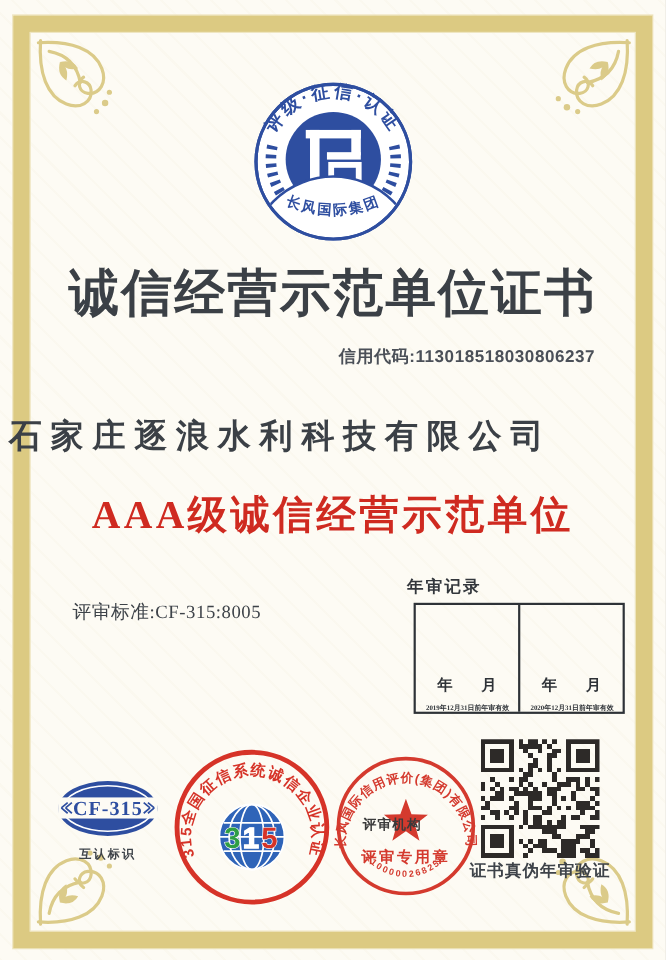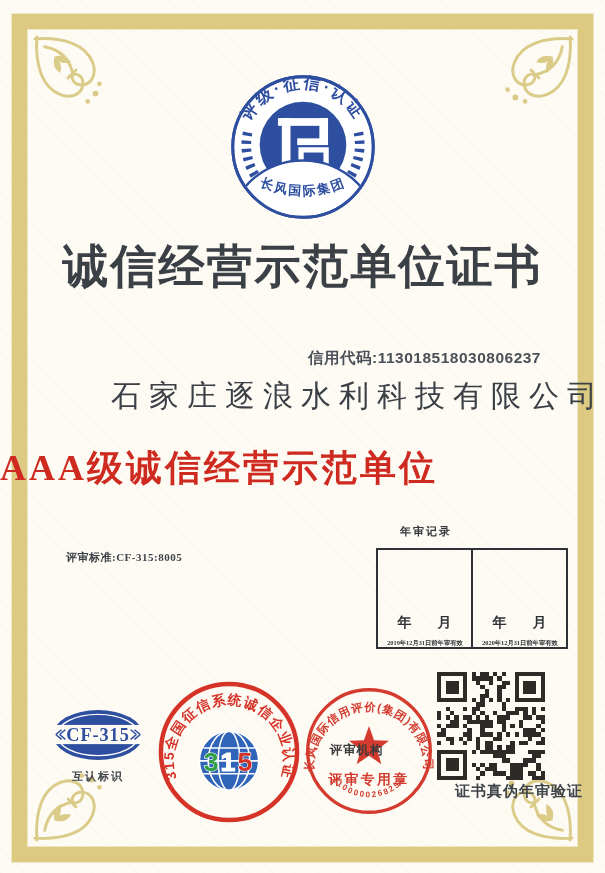--- a/index.html
+++ b/index.html
@@ -24,39 +24,39 @@
   .fl-bl{bottom:29px;left:31px;transform:rotate(270deg);}
 
   .emblem{position:absolute;top:70px;left:50%;transform:translateX(-50%);width:154px;height:154px;}
 
   .title{
     position:absolute;top:236px;left:0;width:100%;text-align:center;
     font-size:46px;font-weight:800;letter-spacing:2px;color:#3b4046;
   }
   .credit-code{
     position:absolute;top:314px;right:64px;
-    font-size:15.5px;font-weight:700;color:#4b5058;letter-spacing:.5px;margin-top:34px;
+    font-size:15.5px;font-weight:700;color:#4b5058;letter-spacing:.5px;
   }
   .company{
-    position:absolute;top:376px;left:0;width:100%;text-align:right;
-    font-size:30px;font-weight:400;letter-spacing:8px;text-indent:8px;color:#3b4046;
+    position:absolute;top:376px;left:0;width:100%;text-align:left;
+    font-size:30px;font-weight:700;letter-spacing:8px;text-indent:8px;color:#3b4046;
   }
   .award{
-    position:absolute;top:444px;left:0;width:100%;text-align:left;
+    position:absolute;top:444px;left:0;width:100%;text-align:center;
     font-family:"Liberation Serif",serif;
     font-size:36px;font-weight:700;letter-spacing:3px;color:#cf2a20;
   }
   .details{
     position:absolute;top:543px;left:66px;
     font-family:"Liberation Serif",serif;
-    font-size:11px;font-weight:700;color:#3e4349;line-height:28.5px;letter-spacing:.5px;
+    font-size:17px;font-weight:400;color:#3e4349;line-height:28.5px;letter-spacing:.5px;
   }
   .annual-label{
-    position:absolute;top:524px;left:400px;
-    font-family:Liberation Sans, sans-serif;font-size:11px;font-weight:700;letter-spacing:2px;color:#33373c;
+    position:absolute;top:524px;left:370px;
+    font-family:Liberation Sans, sans-serif;font-size:15px;font-weight:700;letter-spacing:2px;color:#33373c;
   }
   .annual-table{
     position:absolute;top:548px;left:376px;width:188px;height:97px;
     border:2px solid #2e3237;display:flex;background:transparent;
   }
   .annual-cell{position:relative;flex:1;}
   .annual-cell:first-child{border-right:2px solid #2e3237;}
   .ym{
     position:absolute;bottom:15px;left:0;width:100%;
     display:flex;justify-content:center;gap:26px;
@@ -70,21 +70,21 @@
   .cf315{position:absolute;top:706px;left:50px;width:96px;height:58px;}
   .mutual-caption{
     position:absolute;top:769px;left:50px;width:96px;text-align:center;
     font-family:"Liberation Serif",serif;font-size:11px;font-weight:700;letter-spacing:2px;color:#3e4349;
   }
   .globe-seal{position:absolute;top:678px;left:155px;width:148px;height:148px;}
   .star-seal{position:absolute;top:684px;left:302px;width:134px;height:134px;}
   .qr{position:absolute;top:672px;left:437px;width:108px;height:108px;}
   .qr-caption{
     position:absolute;top:782px;left:425px;width:132px;text-align:center;
-    font-family:"Liberation Serif",serif;font-size:15px;font-weight:700;letter-spacing:1px;color:#3e4349;margin-left:28px;
+    font-family:"Liberation Serif",serif;font-size:15px;font-weight:700;letter-spacing:1px;color:#3e4349;
   }
 </style>
 </head>
 <body>
 
 <div class="page">
 
   <div class="frame"></div>
 
   <svg class="flourish fl-tl" viewBox="0 0 90 90">

